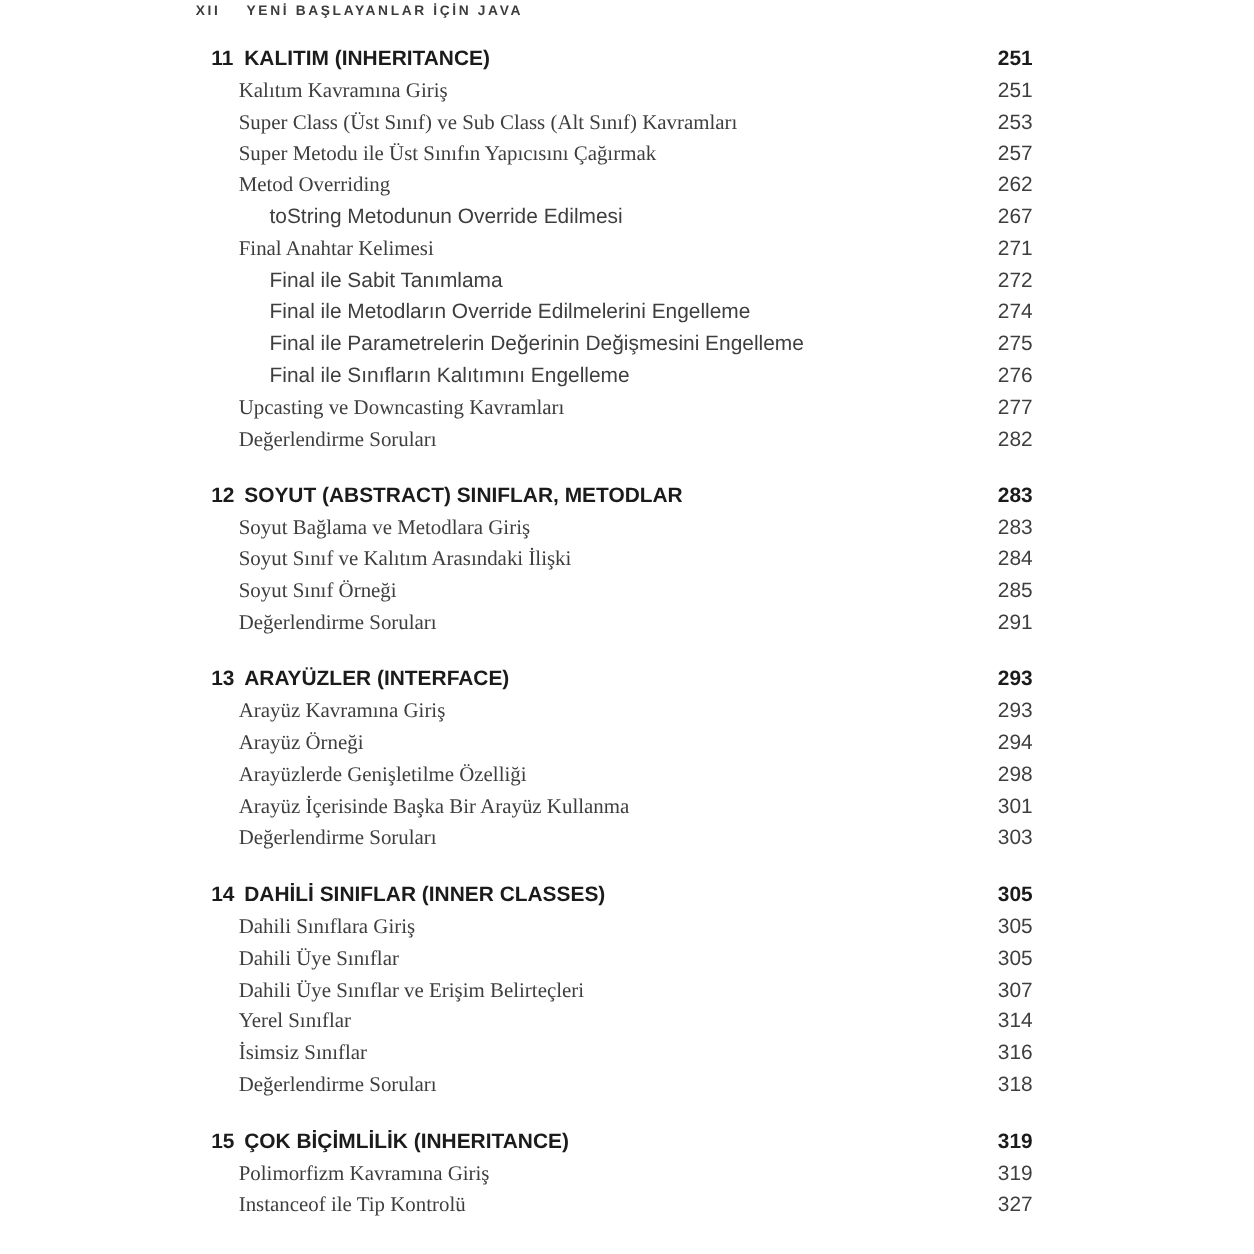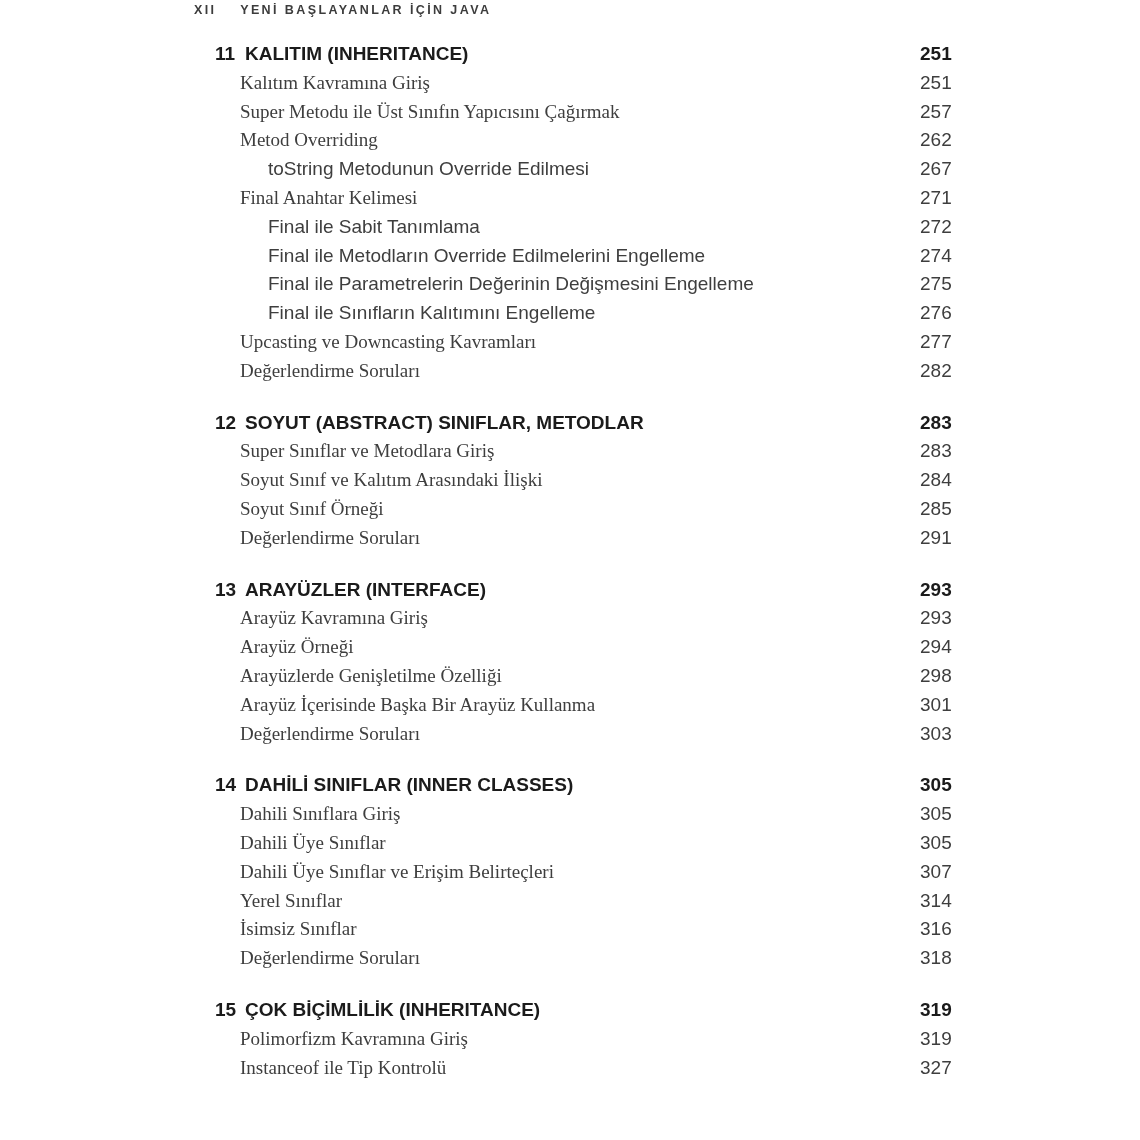--- a/index.html
+++ b/index.html
@@ -10,35 +10,35 @@
     width: 1140px;
     height: 1140px;
     background: #ffffff;
     font-family: "Liberation Sans", sans-serif;
     position: relative;
     overflow: hidden;
     color: #3e3e3e;
   }
   .running-header {
     position: absolute;
-    left: 194px;
+    left: 178px;
     top: 3px;
     font-size: 12.5px;
     font-weight: bold;
     letter-spacing: 2.4px;
     color: #3c3c3c;
     white-space: nowrap;
   }
   .running-header .folio {
     display: inline-block;
     margin-right: 18px;
   }
   .toc {
     position: absolute;
-    left: 215px;
+    left: 192px;
     top: 40px;
     width: 757px;
   }
   .chapter { margin: 0; }
   .chapter:not(:first-child) { margin-top: 23px; }
   .row {
     display: flex;
     align-items: baseline;
     height: 28.8px;
     font-size: 19px;
@@ -53,21 +53,21 @@
   .ch-num {
     flex: none;
     width: 30px;
   }
   .title { flex: 1; overflow: hidden; }
   .item-row.lvl1 .title { padding-left: 25px; font-family: Liberation Serif, serif; }
   .item-row.lvl2 .title { padding-left: 53px; }
   .pg {
     flex: none;
     min-width: 52px;
-    text-align: left;
+    text-align: center;
   }
   .chapter-row .pg { color: #1b1b1b; }
 </style>
 </head>
 <body>
 
 <div class="page">
   <div class="running-header">
     <span class="folio">XII</span>
     <span class="book-title">YENİ BAŞLAYANLAR İÇİN JAVA</span>
@@ -77,20 +77,24 @@
     <div class="row chapter-row">
       <span class="ch-num">11</span>
       <span class="title">KALITIM (INHERITANCE)</span>
       <span class="pg">251</span>
     </div>
   <div class="row item-row lvl1">
     <span class="title">Kalıtım Kavramına Giriş</span>
     <span class="pg">251</span>
   </div>
         <div class="row item-row lvl1">
+    <span class="title">Super Class (Üst Sınıf) ve Sub Class (Alt Sınıf) Kavramları</span>
+    <span class="pg">253</span>
+  </div>
+        <div class="row item-row lvl1">
     <span class="title">Super Metodu ile Üst Sınıfın Yapıcısını Çağırmak</span>
     <span class="pg">257</span>
   </div>
         <div class="row item-row lvl1">
     <span class="title">Metod Overriding</span>
     <span class="pg">262</span>
   </div>
         <div class="row item-row lvl2">
     <span class="title">toString Metodunun Override Edilmesi</span>
     <span class="pg">267</span>
@@ -124,21 +128,21 @@
     <span class="pg">282</span>
   </div>
       </section>
       <section class="chapter">
     <div class="row chapter-row">
       <span class="ch-num">12</span>
       <span class="title">SOYUT (ABSTRACT) SINIFLAR, METODLAR</span>
       <span class="pg">283</span>
     </div>
   <div class="row item-row lvl1">
-    <span class="title">Super Sınıflar ve Metodlara Giriş</span>
+    <span class="title">Soyut Bağlama ve Metodlara Giriş</span>
     <span class="pg">283</span>
   </div>
         <div class="row item-row lvl1">
     <span class="title">Soyut Sınıf ve Kalıtım Arasındaki İlişki</span>
     <span class="pg">284</span>
   </div>
         <div class="row item-row lvl1">
     <span class="title">Soyut Sınıf Örneği</span>
     <span class="pg">285</span>
   </div>

